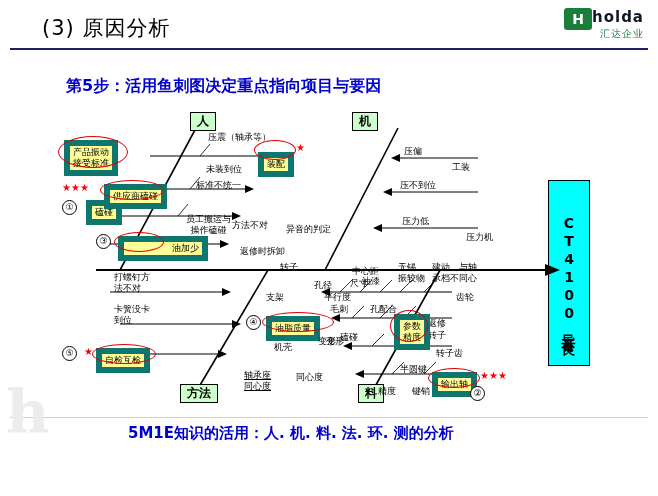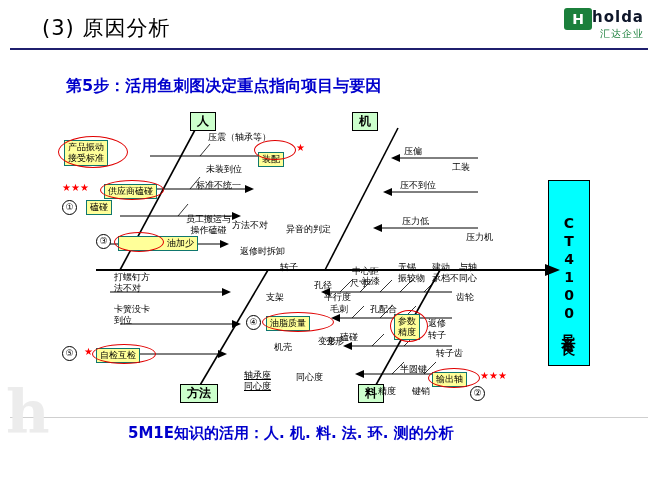--- a/index.html
+++ b/index.html
@@ -61,21 +61,21 @@
 
   
   .lbl{position:absolute;font-size:9px;color:#000;white-space:nowrap;line-height:11px;}
 
   .box{
     position:absolute;background:#ccffcc;border:1px solid #000;
     font-size:12px;font-weight:bold;color:#000;text-align:center;
     padding:1px 6px;line-height:15px;white-space:nowrap;
   }
   .ybox{
-    position:absolute;background:#ffff99;border:1px solid #0f766e;
+    position:absolute;background:#ffff99;border:6px solid #0f766e;
     font-size:9px;color:#000;text-align:center;padding:1px 3px;line-height:11px;white-space:nowrap;
   }
   .ellipse{
     position:absolute;border:1.6px solid #e00000;border-radius:50%;
     pointer-events:none;
   }
   .star{position:absolute;color:#ff0000;font-size:10px;line-height:10px;white-space:nowrap;}
   .num{
     position:absolute;width:13px;height:13px;border:1px solid #000;border-radius:50%;
     font-size:9px;text-align:center;line-height:12px;background:#fff;color:#000;

